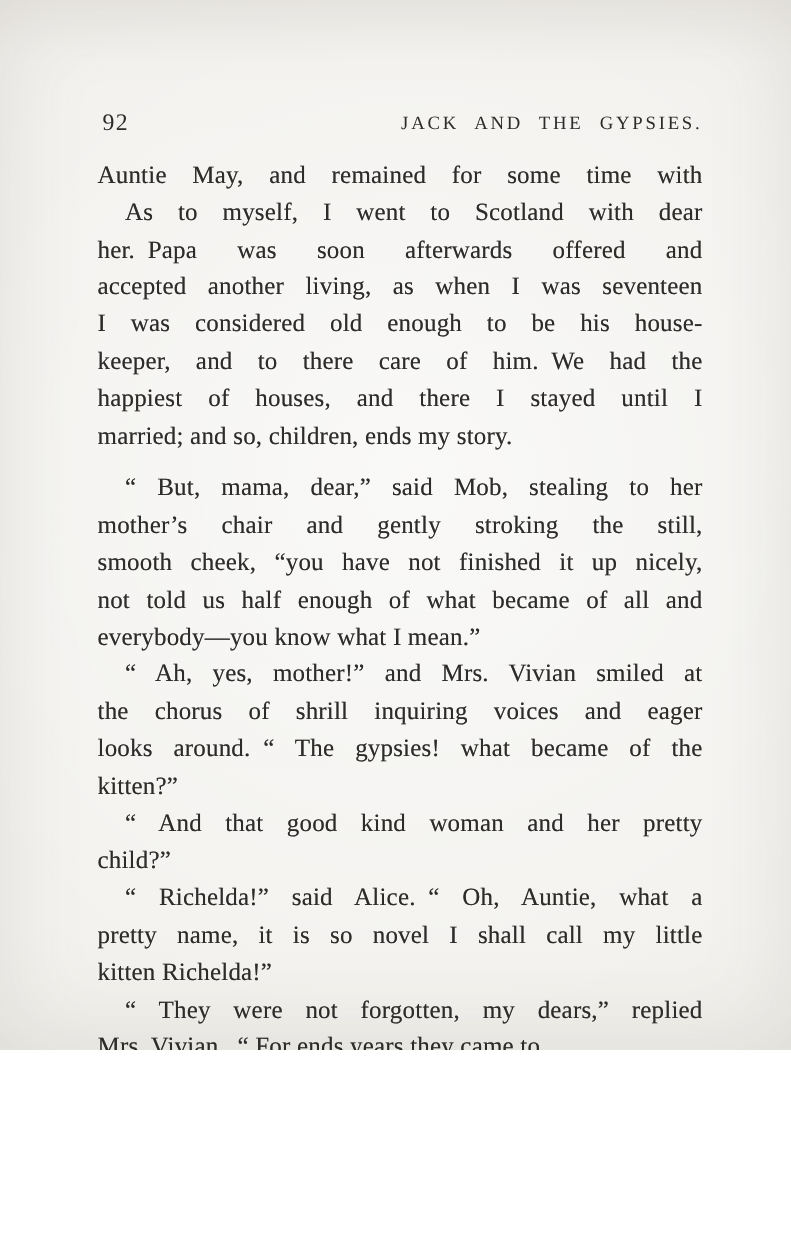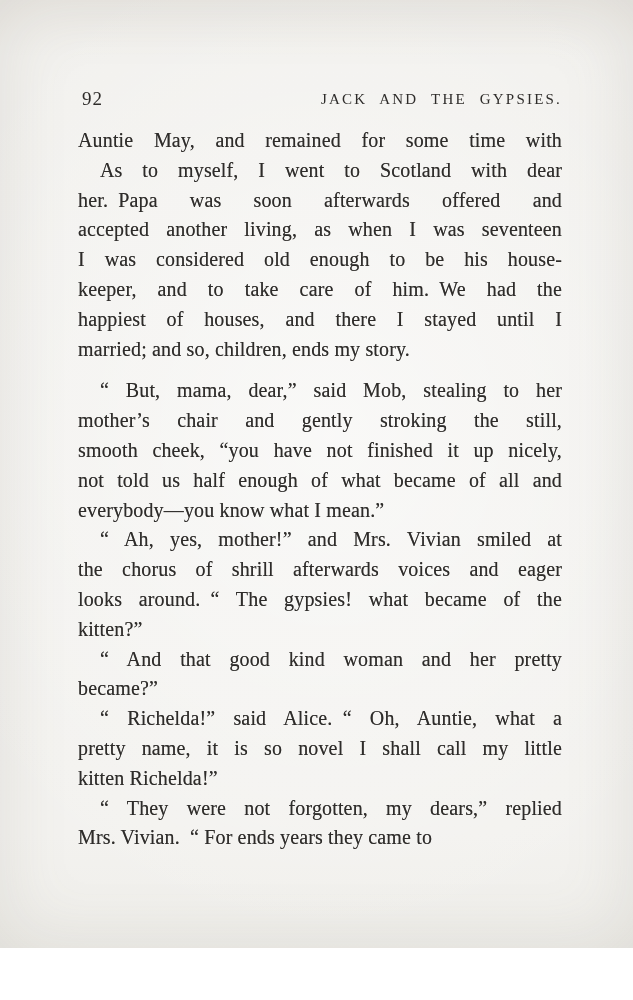--- a/index.html
+++ b/index.html
@@ -2,21 +2,21 @@
 <html><head>
 <meta charset="utf-8">
 <style>
   html, body {
     margin: 0;
     padding: 0;
   }
   .scan-page {
     position: relative;
     width: 633px;
-    height: 948px;
+    height: 840px;
     overflow: hidden;
     background:
       radial-gradient(ellipse 120% 90% at 52% 46%, rgba(255,255,255,0.55) 0%, rgba(255,255,255,0) 60%),
       linear-gradient(180deg, #edebe7 0%, #f2f1ee 6%, #f3f2ef 88%, #efeeea 100%);
     box-shadow: inset 0 0 70px rgba(118, 112, 100, 0.14);
     font-family: "Liberation Serif", "DejaVu Serif", serif;
     color: #2e2c2a;
   }
   .page-header {
     position: absolute;
@@ -82,40 +82,40 @@
     <span class="page-number">92</span>
     <span class="running-title">JACK AND THE GYPSIES.</span>
   </div>
   <div class="page-body">
       <div class="paragraph">
         <div class="line">Auntie May, and remained for some time with</div>
         <div class="line first">As to myself, I went to Scotland with dear</div>
         <div class="line">her. Papa was soon afterwards offered and</div>
         <div class="line">accepted another living, as when I was seventeen</div>
         <div class="line">I was considered old enough to be his house-</div>
-        <div class="line">keeper, and to take care of him. We had the</div>
+        <div class="line">keeper, and to there care of him. We had the</div>
         <div class="line">happiest of houses, and there I stayed until I</div>
         <div class="line last">married; and so, children, ends my story.</div>
       </div>
       <div class="paragraph gap-before">
         <div class="line first">“ But, mama, dear,” said Mob, stealing to her</div>
         <div class="line">mother’s chair and gently stroking the still,</div>
         <div class="line">smooth cheek, “you have not finished it up nicely,</div>
         <div class="line">not told us half enough of what became of all and</div>
         <div class="line last">everybody—you know what I mean.”</div>
       </div>
       <div class="paragraph">
         <div class="line first">“ Ah, yes, mother!” and Mrs. Vivian smiled at</div>
-        <div class="line">the chorus of shrill afterwards voices and eager</div>
+        <div class="line">the chorus of shrill inquiring voices and eager</div>
         <div class="line">looks around. “ The gypsies! what became of the</div>
         <div class="line last">kitten?”</div>
       </div>
       <div class="paragraph">
         <div class="line first">“ And that good kind woman and her pretty</div>
-        <div class="line last">became?”</div>
+        <div class="line last">child?”</div>
       </div>
       <div class="paragraph">
         <div class="line first">“ Richelda!” said Alice. “ Oh, Auntie, what a</div>
         <div class="line">pretty name, it is so novel I shall call my little</div>
         <div class="line last">kitten Richelda!”</div>
       </div>
       <div class="paragraph">
         <div class="line first">“ They were not forgotten, my dears,” replied</div>
         <div class="line last">Mrs. Vivian. “ For ends years they came to</div>
       </div>

